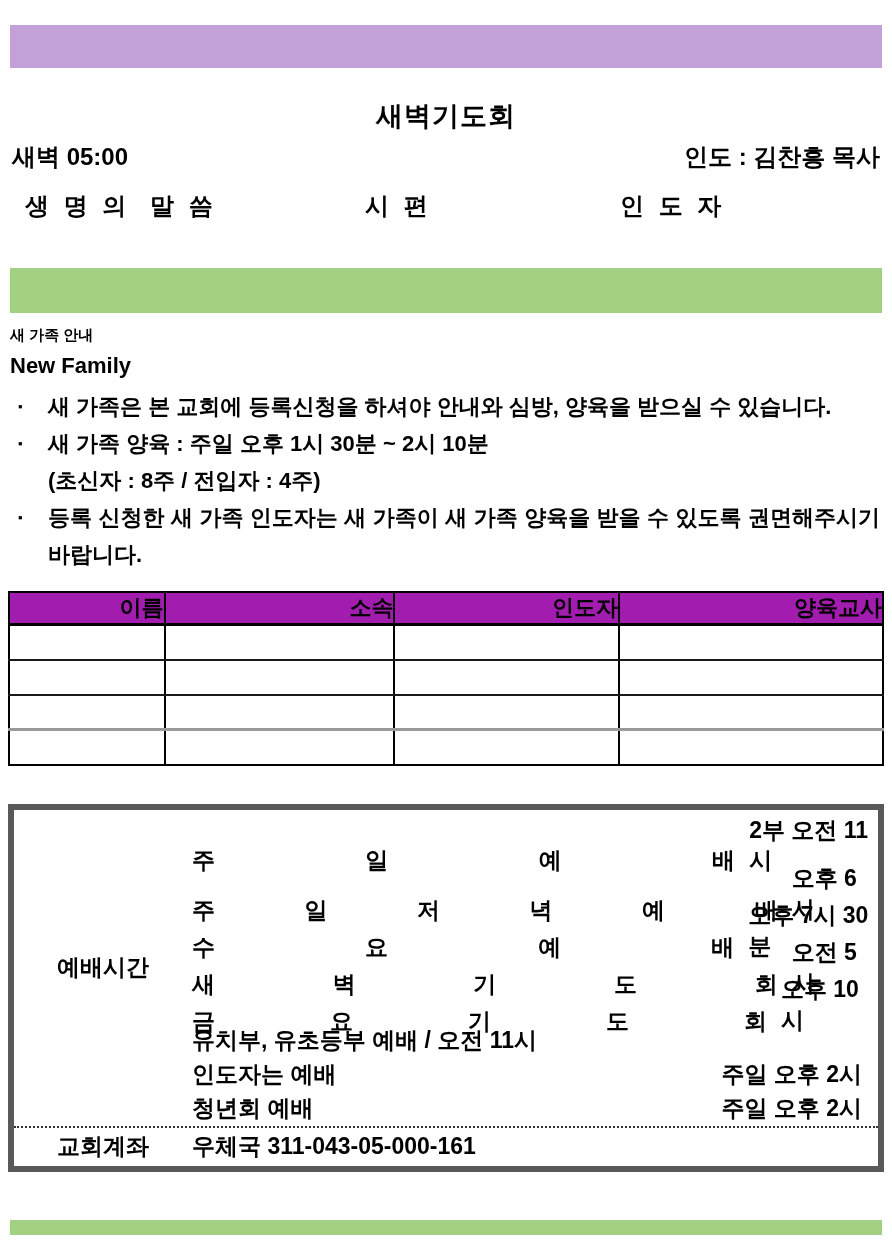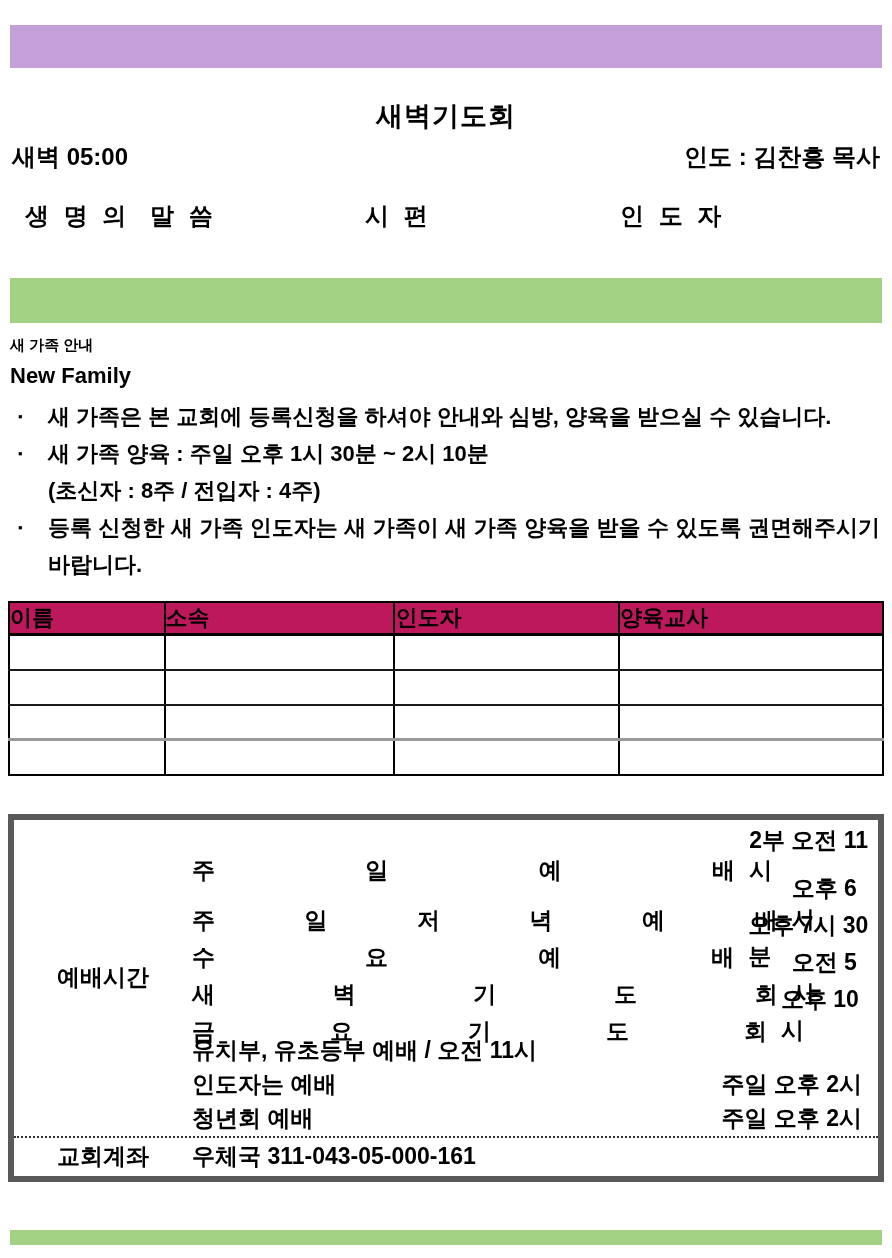--- a/index.html
+++ b/index.html
@@ -15,36 +15,36 @@
 
   .bar { height: 43px; margin-top: 25px; }
   .bar-purple { background: #c3a1d8; }
   .bar-green  { background: #a2d184; height: 45px; margin-top: 48px; }
   .bar-green-bottom { background: #a2d184; height: 15px; margin-top: 48px; }
 
   .title { text-align: center; font-size: 27px; margin-top: 32px; height: 32px; line-height: 32px; letter-spacing: 1px; }
 
   .hdr-row { display: flex; justify-content: space-between; font-size: 24px; margin-top: 10px; height: 30px; line-height: 30px; padding: 0 2px; }
 
-  .words-row { position: relative; height: 30px; margin-top: 28px; font-size: 24px; }
+  .words-row { position: relative; height: 30px; margin-top: 18px; font-size: 24px; }
   .words-row span { position: absolute; top: 0; letter-spacing: 4px; white-space: pre; }
   .w0 { left: 15px; }  .w1 { left: 140px; } .w2 { left: 355px; } .w3 { left: 610px; }
 
   .nf-title { font-size: 15px; margin-top: 7px; height: 30px; line-height: 30px; }
   .nf-en    { font-size: 22px; height: 32px; line-height: 32px; }
 
   .bullets { margin-top: 6px; }
   .bullet { display: flex; font-size: 22px; line-height: 37px; }
   .bullet .sq { width: 38px; flex: 0 0 38px; font-size: 13px; padding-left: 8px; }
   .bullet .btxt { flex: 1; text-align: justify; text-justify: inter-word; padding-right: 2px; }
 
   table.nf { border-collapse: collapse; width: 876px; margin-top: 18px; margin-left: -2px; table-layout: fixed; }
   table.nf th {
-    background: #be185d; border: 2px solid #000; font-size: 22px;
-    height: 32px; text-align: left; border-bottom: 3px solid #000;
+    background: #a21caf; border: 2px solid #000; font-size: 22px;
+    height: 32px; text-align: right; border-bottom: 3px solid #000;
   }
   table.nf td { border-left: 2px solid #000; border-right: 2px solid #000; height: 35px; }
   table.nf tr.r1 td, table.nf tr.r2 td { border-bottom: 2px solid #1a1a1a; }
   table.nf tr.r3 td { border-bottom: 3px solid #999; }
   table.nf tr.r4 td { border-bottom: 2px solid #000; }
   .c0 { width: 17.8%; } .c1 { width: 26.3%; } .c2 { width: 25.7%; } .c3 { width: 30.2%; }
 
   .box { margin-top: 38px; border: 6px solid #595959; width: 876px; margin-left: -2px; font-size: 23px; }
   .box-top { display: flex; }
   .label-col { flex: 0 0 178px; display: flex; align-items: center; justify-content: center; }

